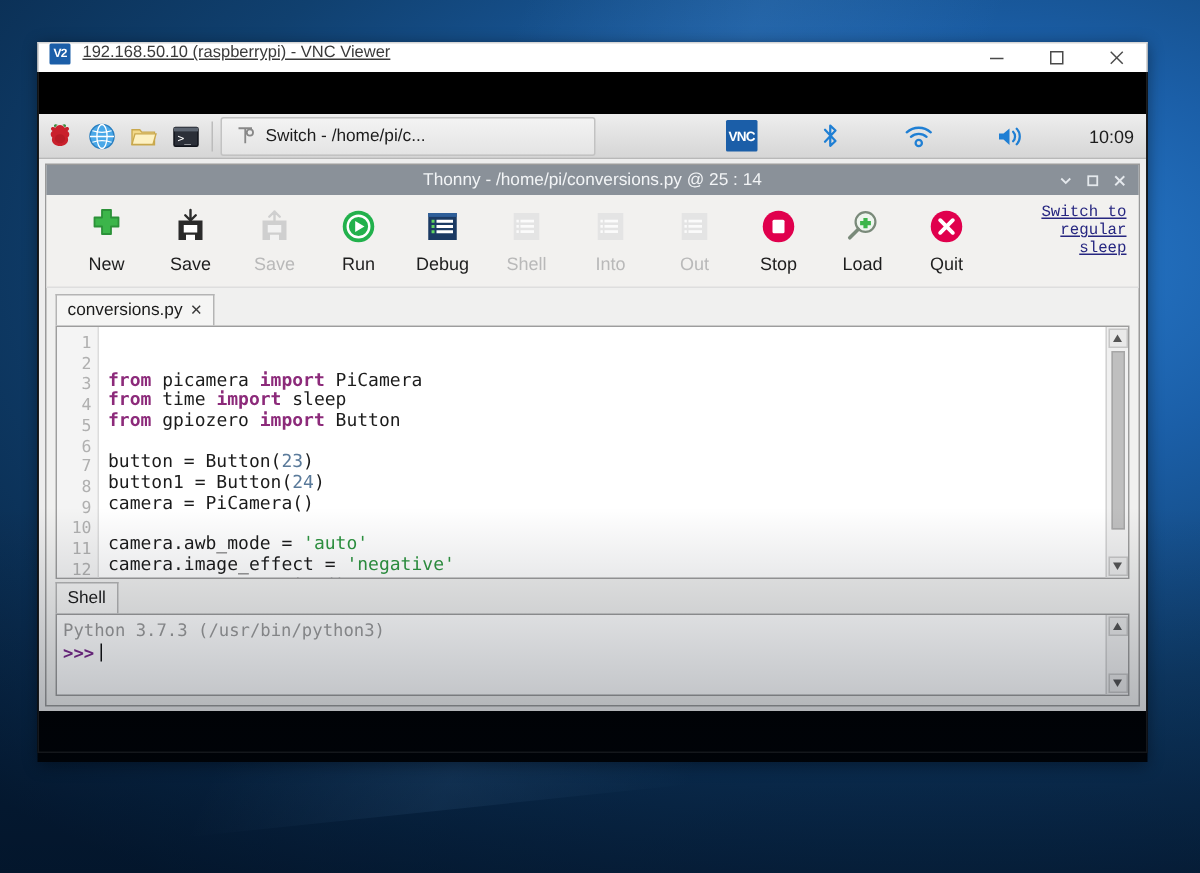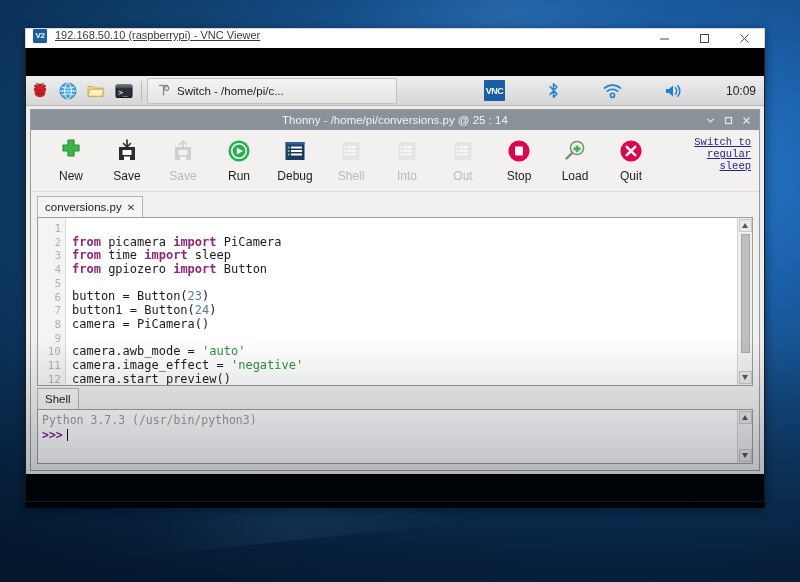--- a/index.html
+++ b/index.html
@@ -298,21 +298,21 @@
     padding-right: 4px;
   }
   #gutter div {
     font-family: "DejaVu Sans Mono", monospace;
     font-size: 11px;
     line-height: 13.7px;
     color: #b0b0b0;
   }
   #code {
     flex: 1;
-    padding-top: 4px;
+    padding-top: 15px;
     padding-left: 6px;
     font-family: "DejaVu Sans Mono", monospace;
     font-size: 12px;
     line-height: 13.7px;
     color: #1b1b1b;
     white-space: pre;
     overflow: hidden;
   }
   #code .line { height: 13.7px; }
   .kw  { color: #8c2a7a; font-weight: bold; }

